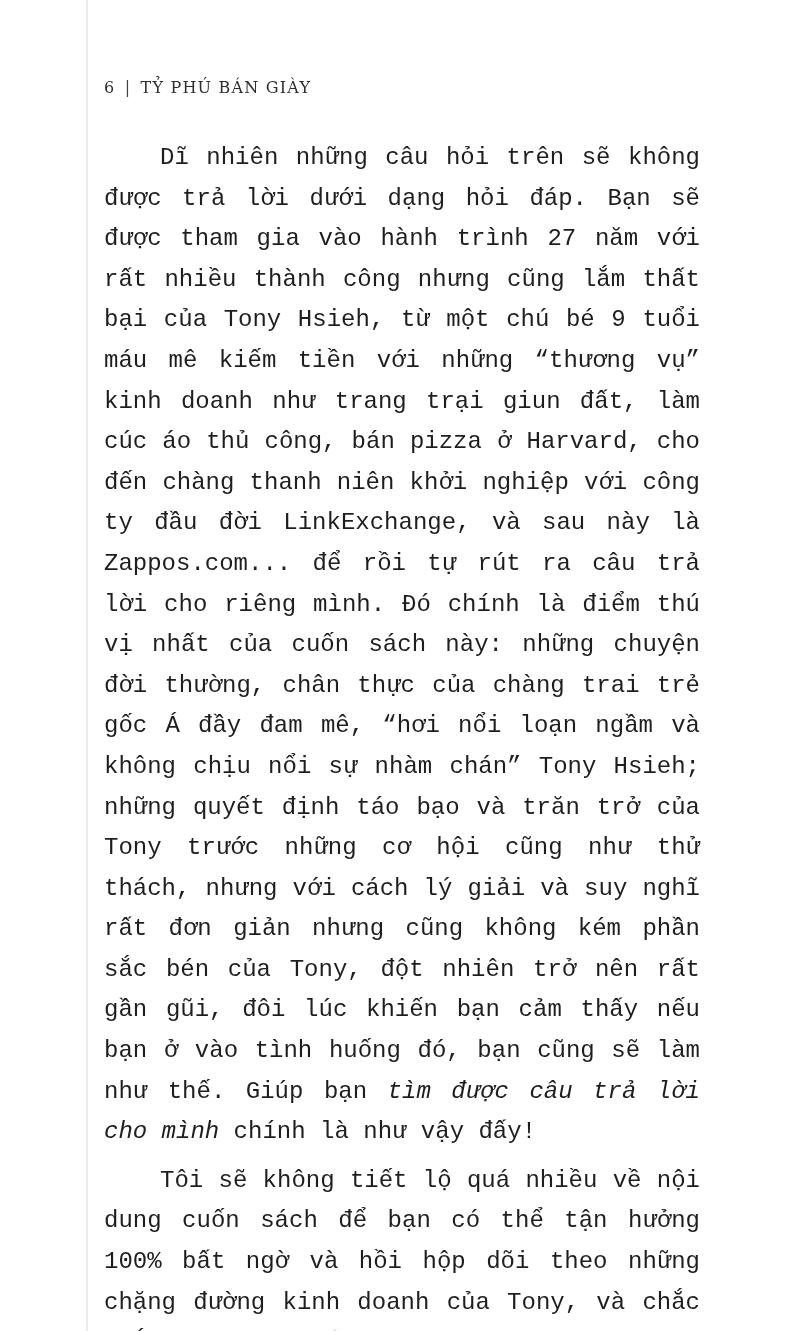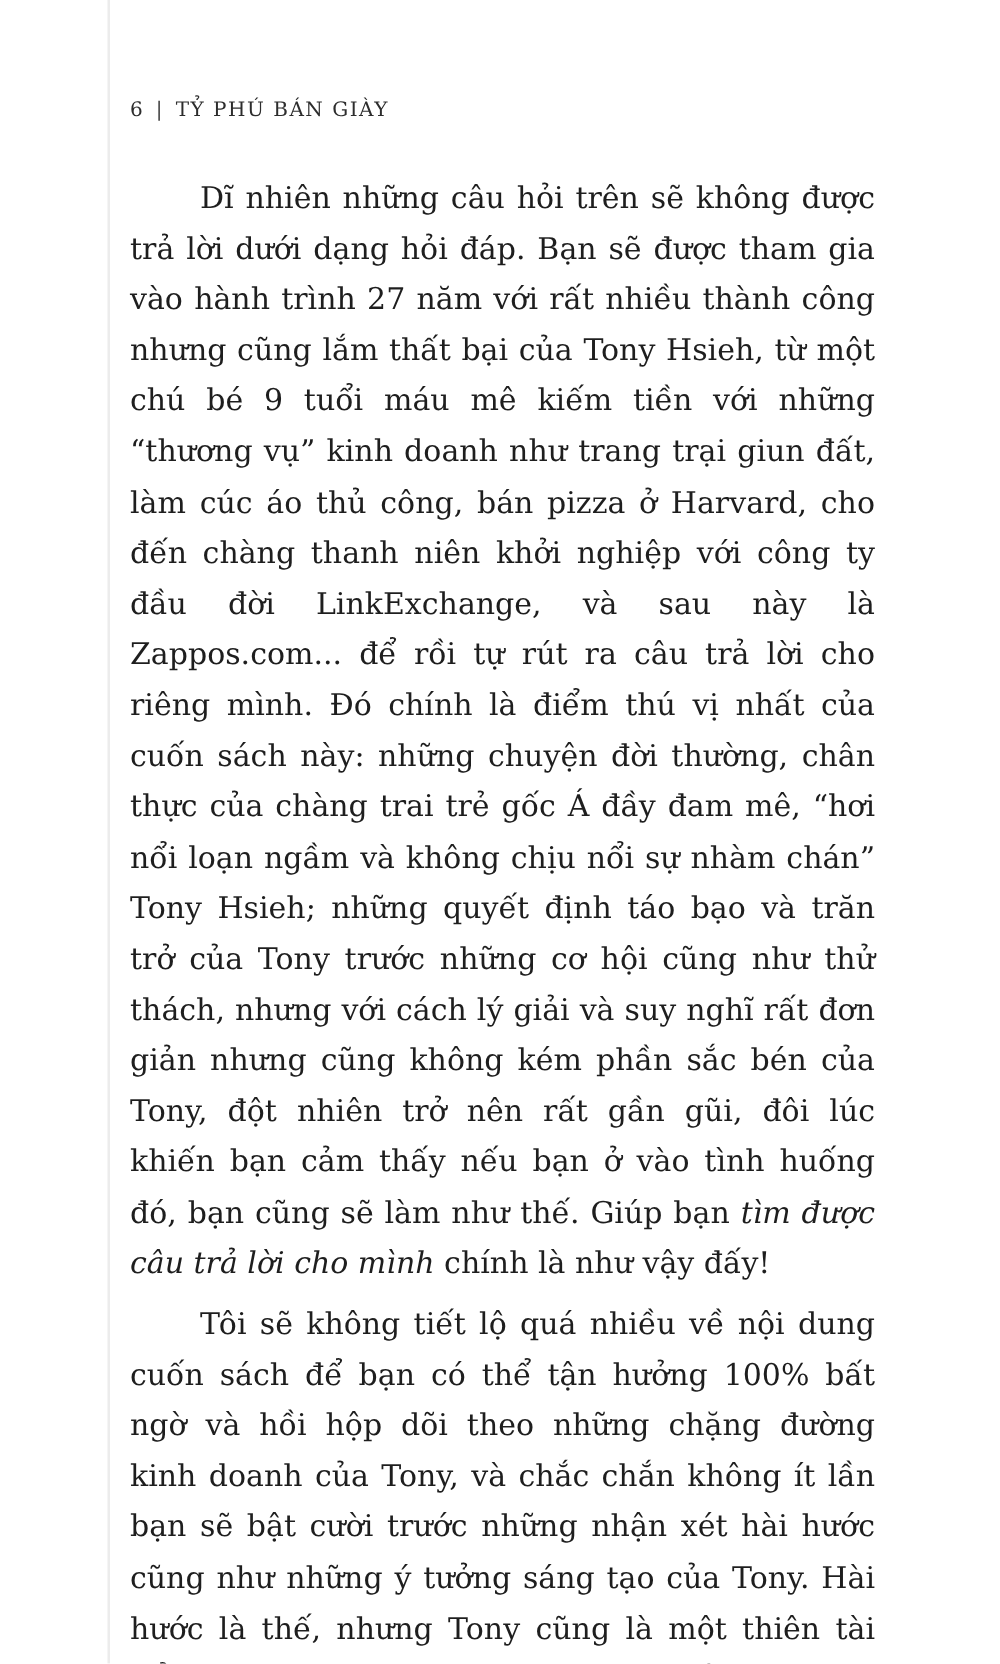--- a/index.html
+++ b/index.html
@@ -45,20 +45,21 @@
     left: 104px;
     top: 138px;
     width: 596px;
     font-size: 24px;
     line-height: 40.6px;
     text-align: justify;
   }
   .para {
     margin: 0;
     text-indent: 56px;
+    font-family: Liberation Mono, monospace;
   }
   .para + .para {
     margin-top: 8px;
   }
   .para .italic {
     font-style: italic;
   }
   .para.continues {
     text-align-last: justify;
   }

